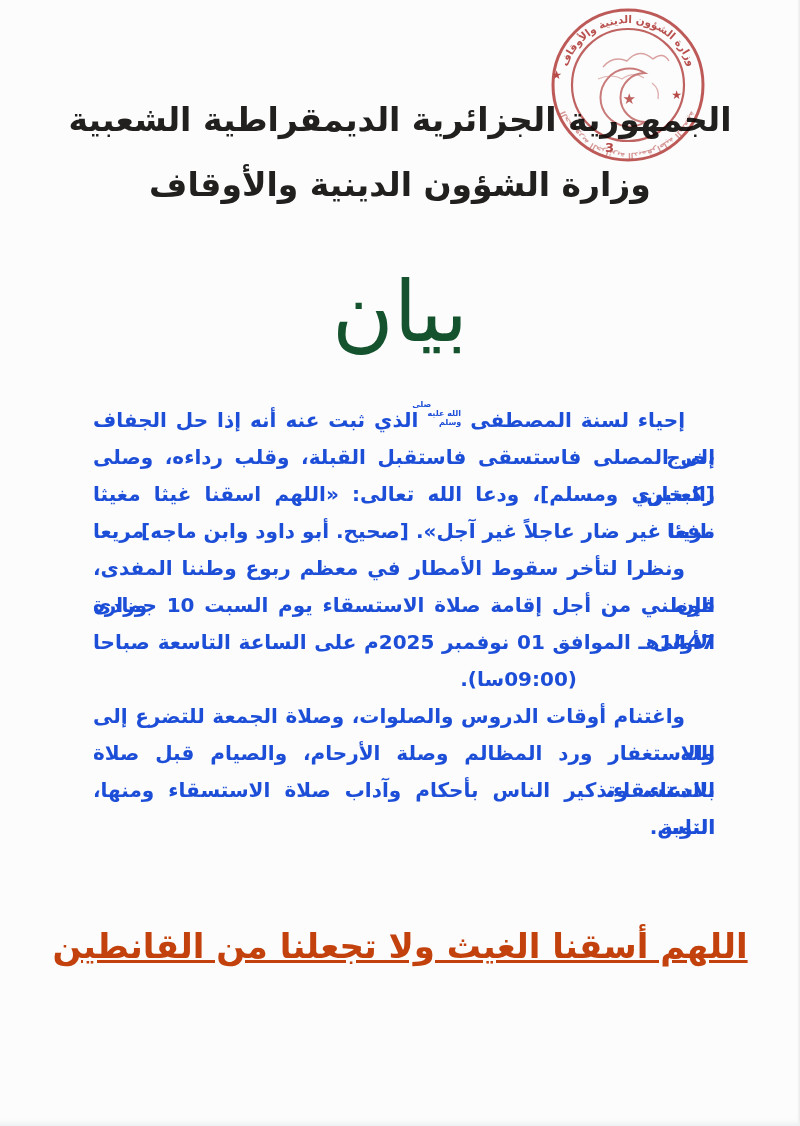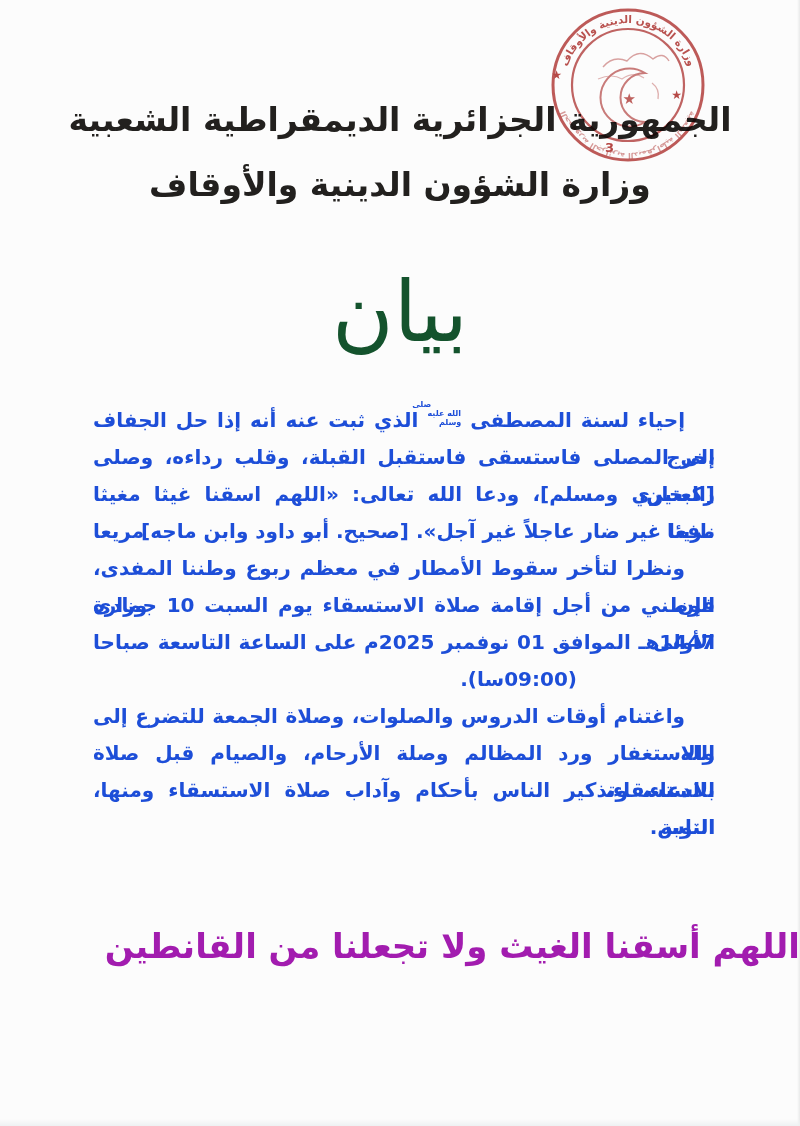--- a/index.html
+++ b/index.html
@@ -55,22 +55,24 @@
   .line.shift{text-align:left;text-align-last:right;padding-right:138px;}
   .honorific{
     display:inline-block;width:34px;
     font-size:8px;font-weight:bold;line-height:1.15;
     text-align:center;vertical-align:middle;
     transform:translateY(-8px);
     white-space:normal;
   }
   .closing{
     position:absolute;top:914px;left:0;width:100%;
-    font-size:34px;font-weight:bold;color:#a21caf;
+    text-align:center;
+    font-size:34px;font-weight:bold;color:#c2410c;
     line-height:64px;
+    text-decoration:underline;
   }
 
   .seal-text{font-family:"DejaVu Sans", sans-serif;font-weight:bold;}
 </style>
 </head>
 <body>
 
 <div class="page">
 
   <svg class="stamp" viewBox="0 0 160 160" xmlns="http://www.w3.org/2000/svg" aria-hidden="true">

